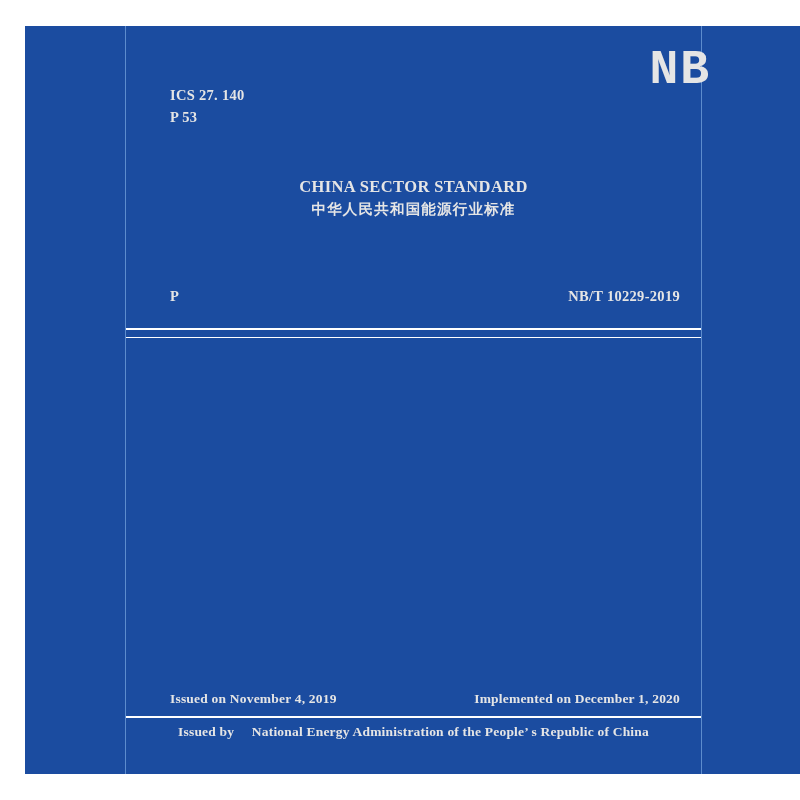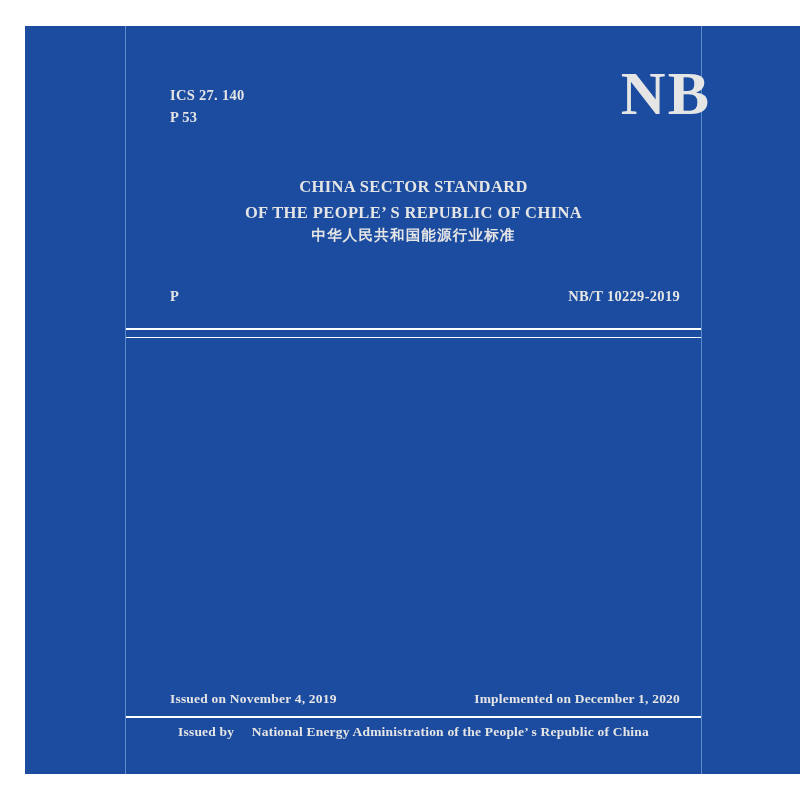--- a/index.html
+++ b/index.html
@@ -55,24 +55,24 @@
     font-family: "Liberation Serif", serif;
     font-weight: bold;
     font-size: 14.5px;
     line-height: 22px;
     letter-spacing: 0.3px;
   }
   
   .nb-logo {
     position: absolute;
     right: 97px;
-    top: 36px;
-    font-family: Liberation Serif, serif;
-    font-weight: bold;
-    font-size: 62px;
+    top: 20px;
+    font-family: Liberation Mono, monospace;
+    font-weight: bold;
+    font-size: 48px;
     letter-spacing: 2px;
     line-height: 1;
   }
   
   .org-block {
     position: absolute;
     left: 101px;
     top: 148px;
     width: 575px;
     text-align: center;
@@ -170,21 +170,20 @@
 
     <div class="codes">
       <div>ICS 27. 140</div>
       <div>P 53</div>
     </div>
 
     <div class="nb-logo">NB</div>
 
     <div class="org-block">
       <div class="org-en1">CHINA SECTOR STANDARD</div>
-      <div class="org-en2">OF THE PEOPLE’ S REPUBLIC OF CHINA</div>
       <div class="org-cn">中华人民共和国能源行业标准</div>
     </div>
 
     <div class="id-row">
       <span>P</span>
       <span>NB/T 10229-2019</span>
     </div>
 
     <div class="rule rule-top"></div>
     <div class="rule rule-mid"></div>

